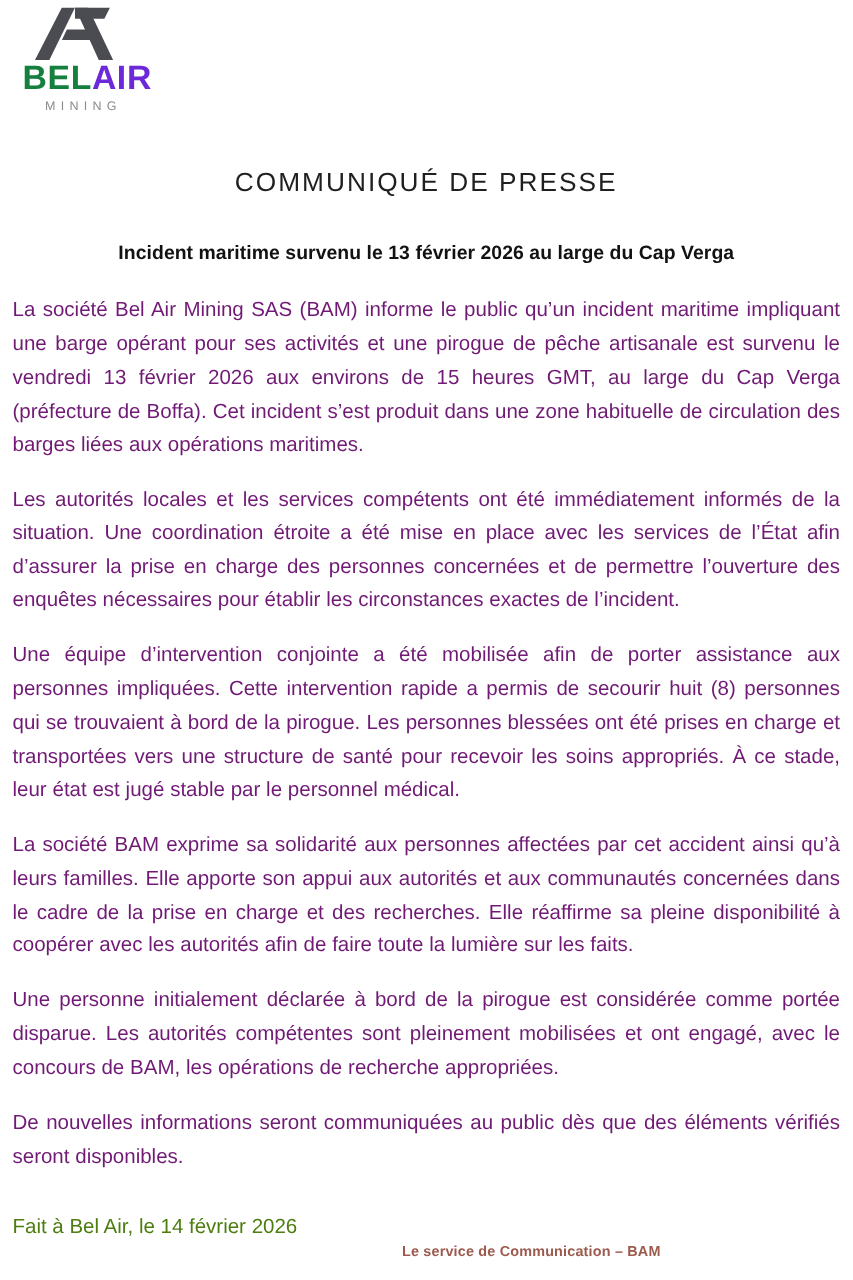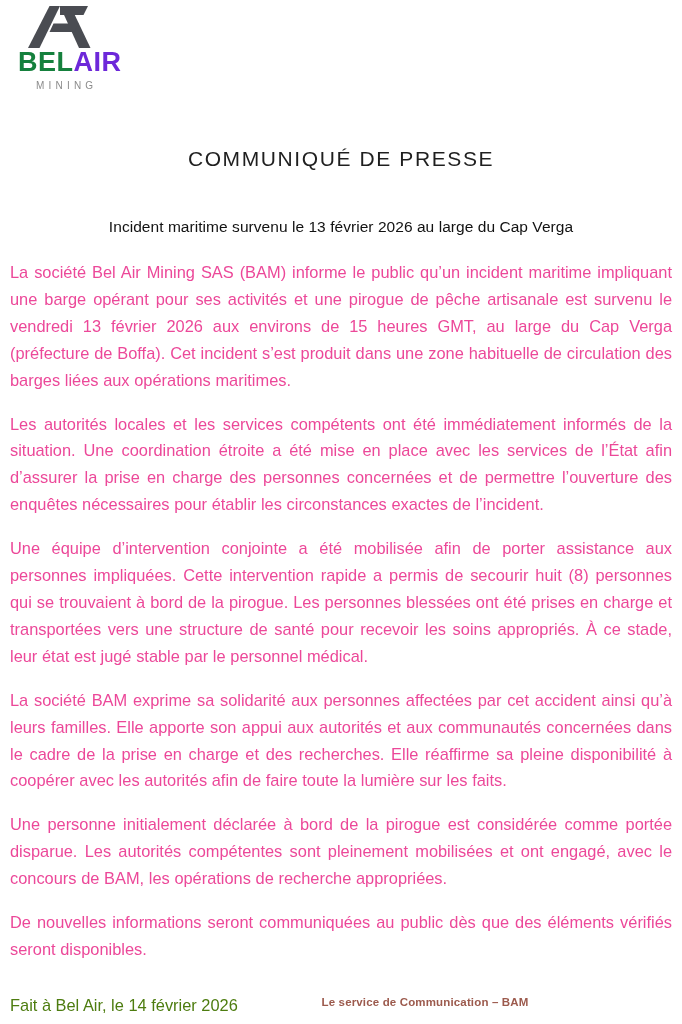--- a/index.html
+++ b/index.html
@@ -59,43 +59,43 @@
     white-space: nowrap;
   }
 
   
   .doc-title {
     text-align: center;
     font-size: 21px;
     font-weight: 400;
     letter-spacing: 1.6px;
     color: #1f1f1f;
-    margin: 12px;
+    margin: 0;
     padding-top: 44px;
     font-family: "Liberation Sans", "DejaVu Sans", sans-serif;
   }
   .doc-subtitle {
     text-align: center;
     font-size: 15.5px;
-    font-weight: 400;
+    font-weight: 700;
     color: #121212;
     margin: 0;
     padding-top: 35px;
     letter-spacing: 0.05px;
   }
 
   
   .body-copy {
     padding-top: 23px;
   }
   .para {
     text-align: justify;
     font-size: 16.4px;
     line-height: 1.64;
-    color: #ec4899;
+    color: #701a75;
     margin: 0 0 17px 0;
     hyphens: none;
     word-spacing: 0.1px;
   }
   .para:last-child { margin-bottom: 0; }
 
   .closing {
     font-size: 16.4px;
     line-height: 1.64;
     color: #4d7c0f;

